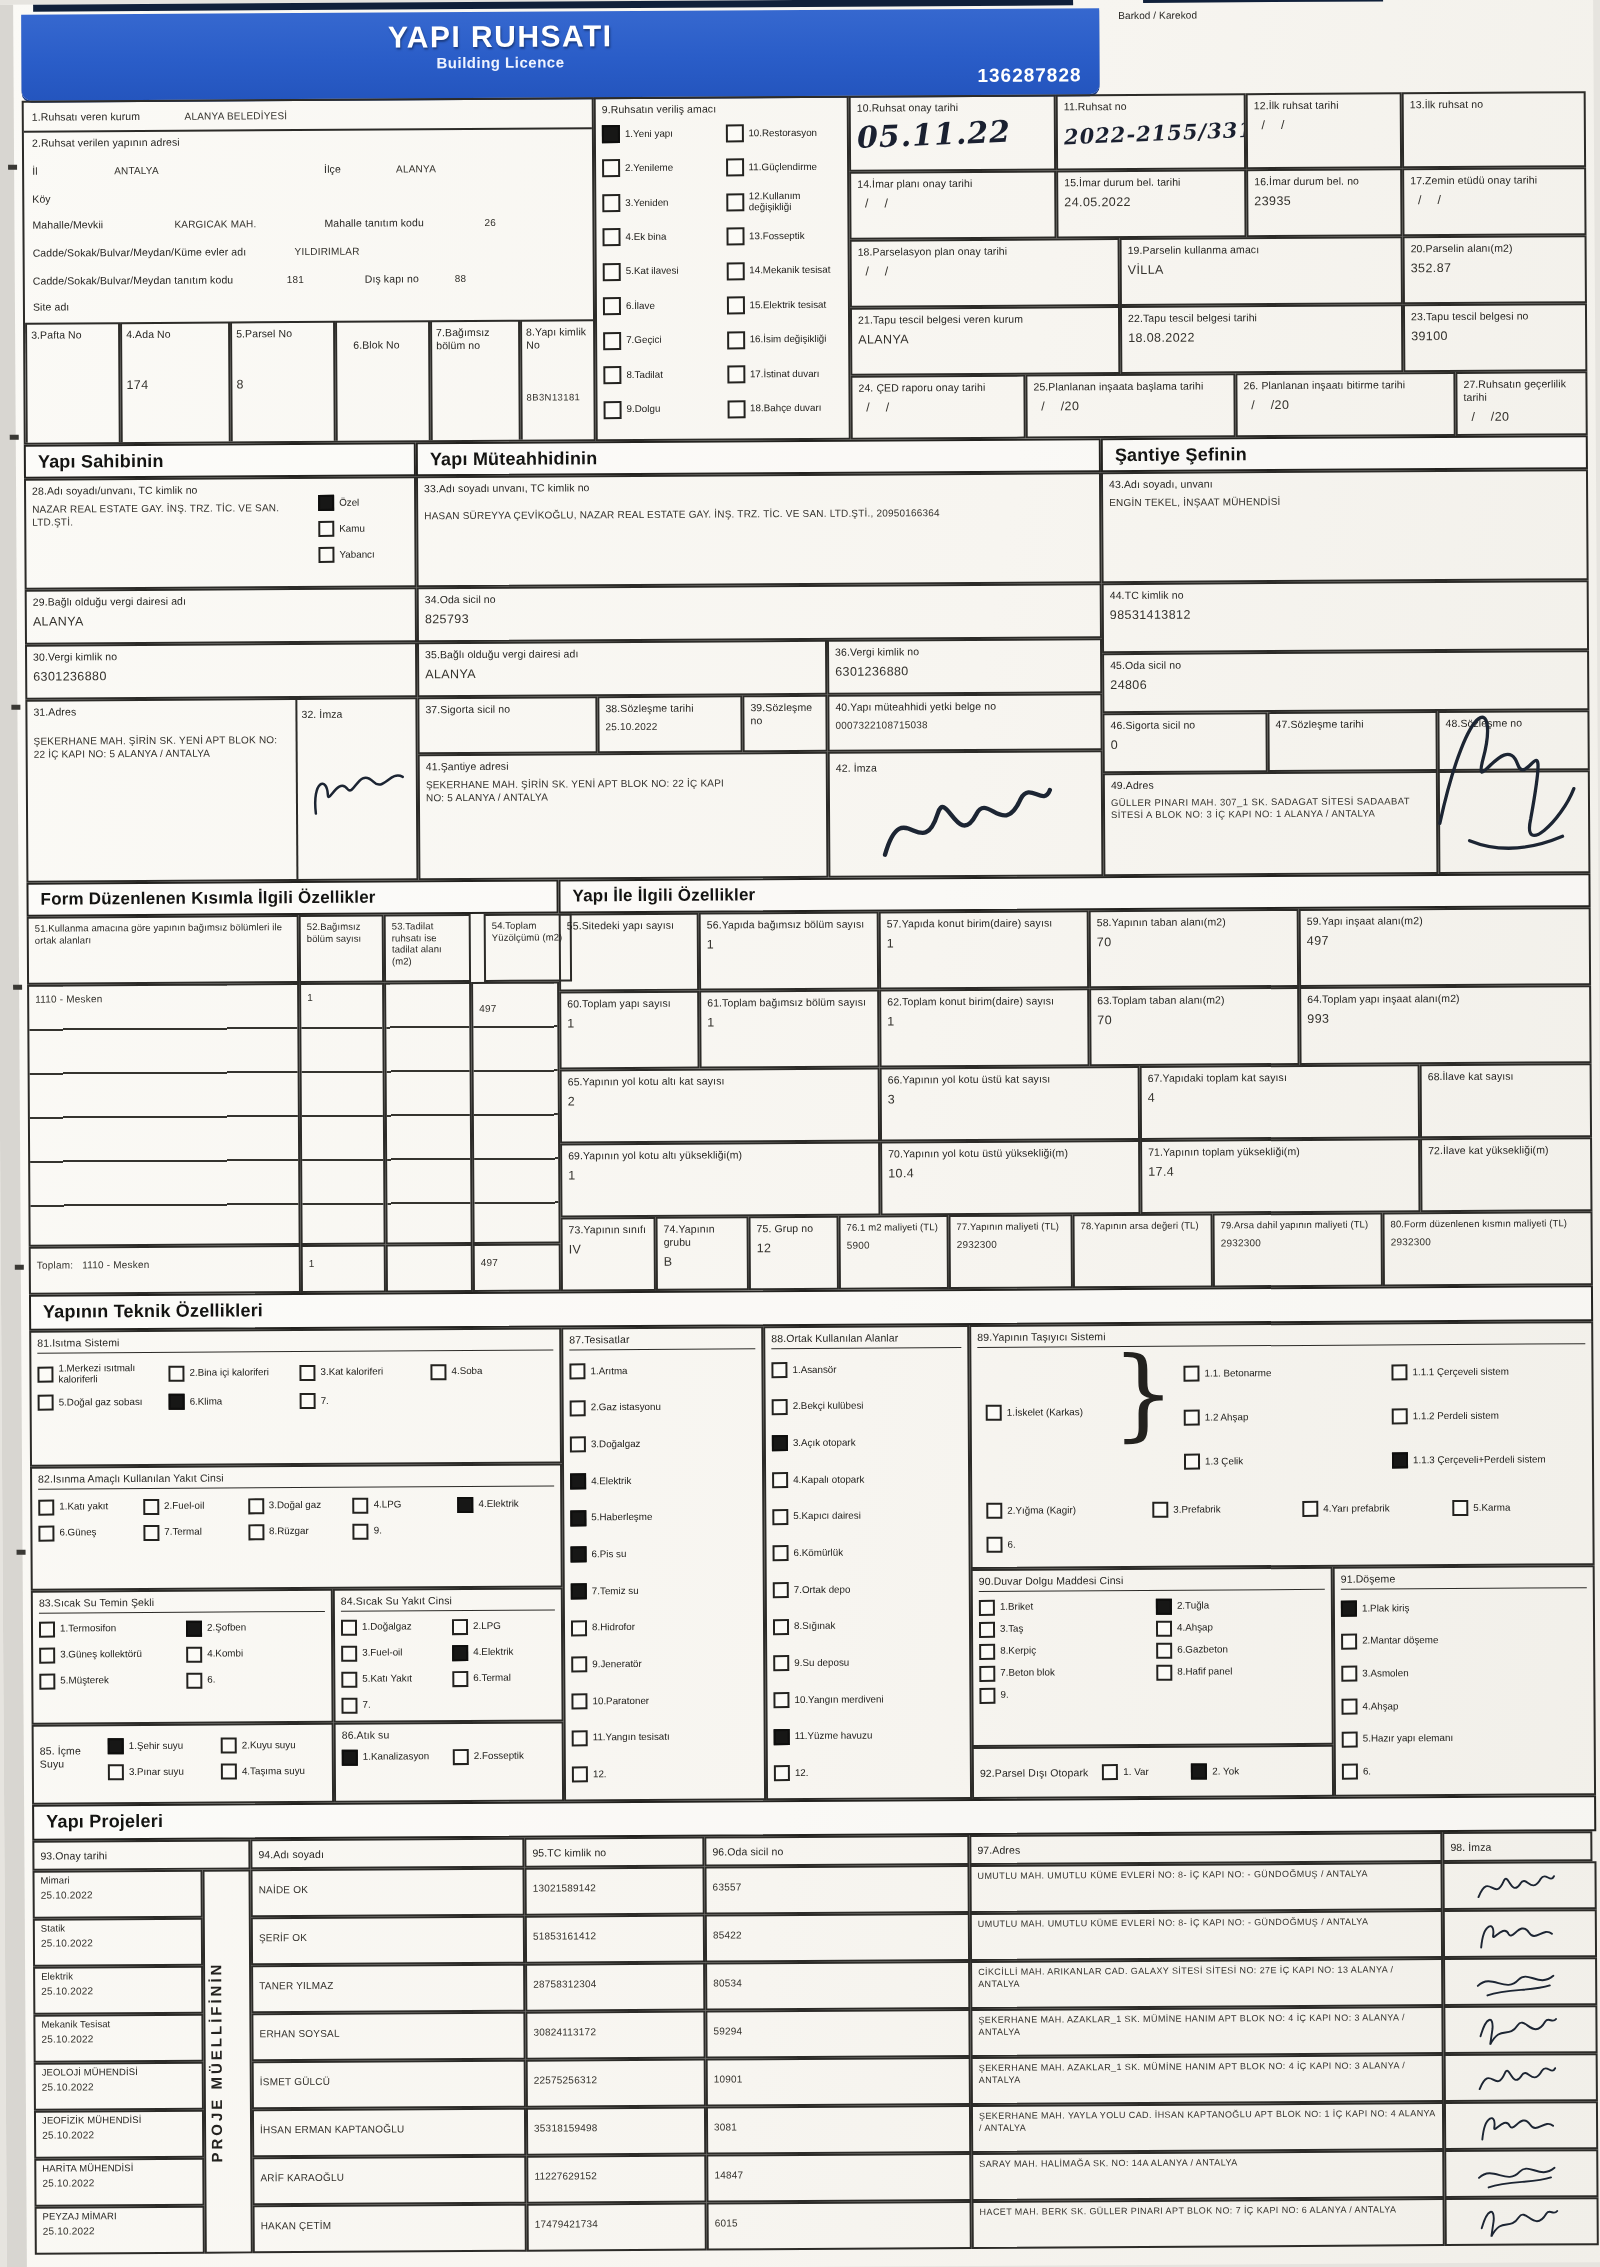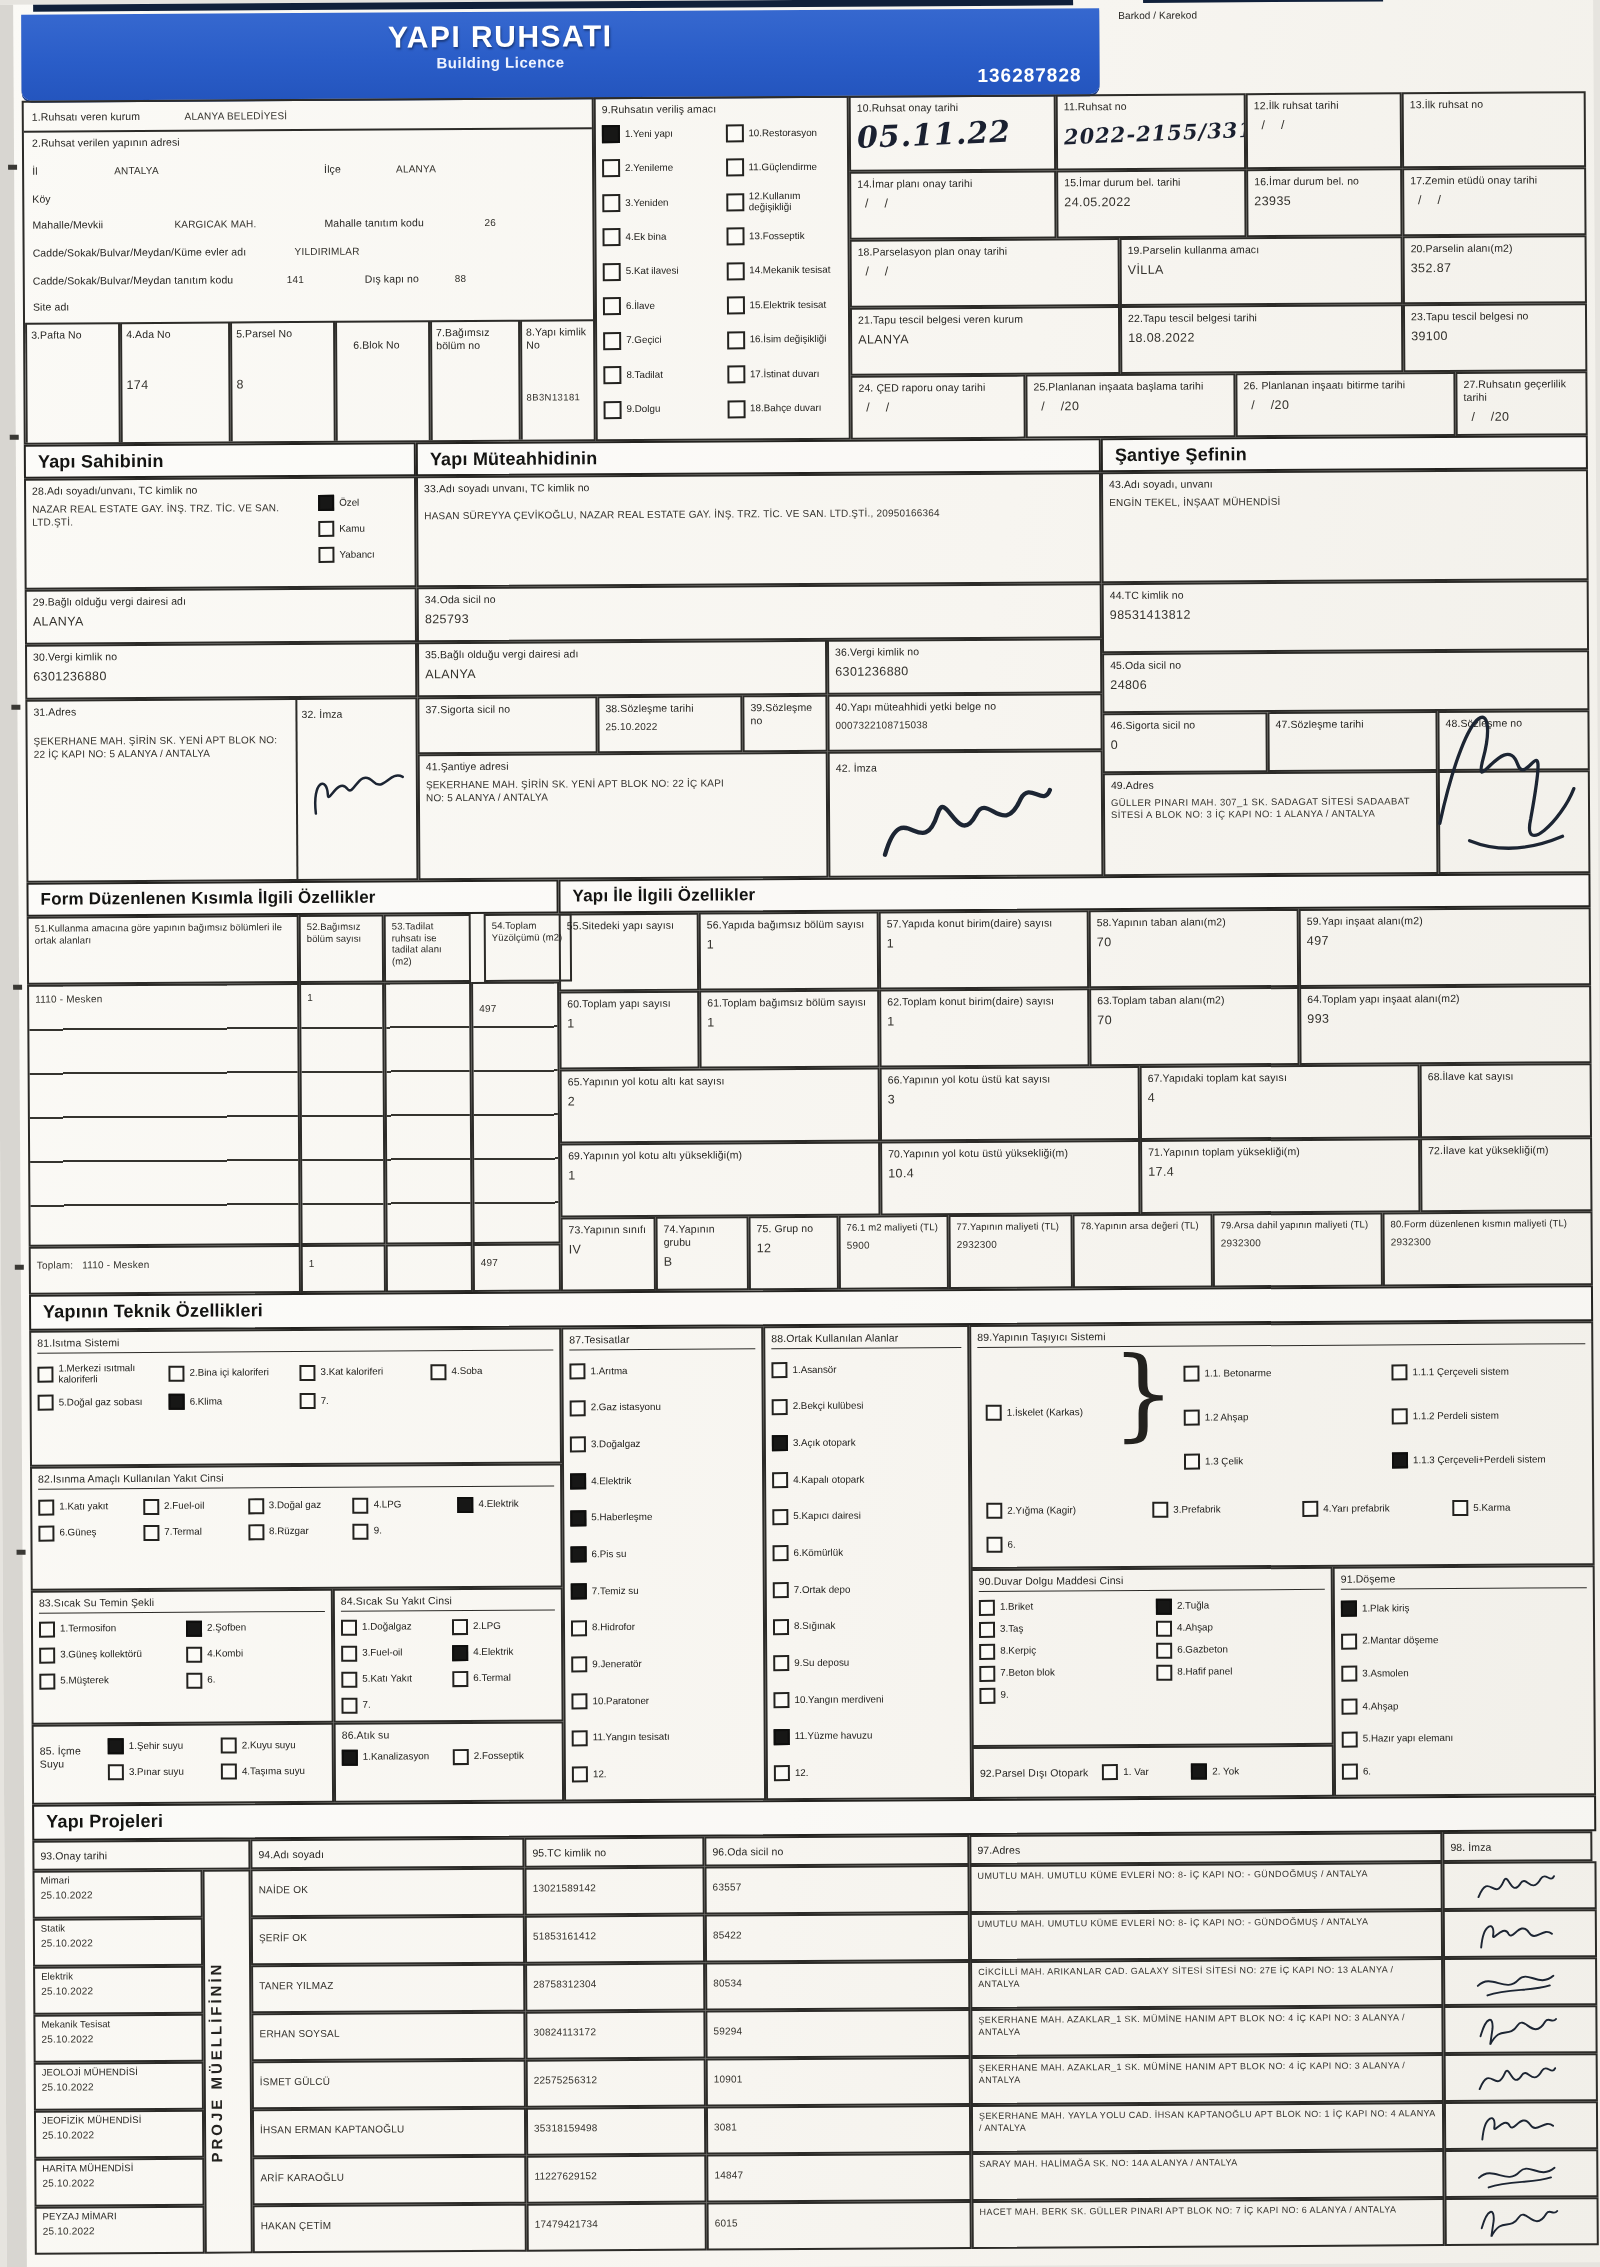--- a/index.html
+++ b/index.html
@@ -67,21 +67,21 @@
     <div class="abs lab" style="left:300px;top:62px">İlçe</div>
     <div class="abs val vsm" style="left:372px;top:57px">ALANYA</div>
     <div class="abs lab" style="left:8px;top:90px">Köy</div>
     <div class="abs lab" style="left:8px;top:116px">Mahalle/Mevkii</div>
     <div class="abs val vsm" style="left:150px;top:111px">KARGICAK MAH.</div>
     <div class="abs lab" style="left:300px;top:116px">Mahalle tanıtım kodu</div>
     <div class="abs val vsm" style="left:460px;top:111px">26</div>
     <div class="abs lab" style="left:8px;top:144px">Cadde/Sokak/Bulvar/Meydan/Küme evler adı</div>
     <div class="abs val vsm" style="left:270px;top:139px">YILDIRIMLAR</div>
     <div class="abs lab" style="left:8px;top:172px">Cadde/Sokak/Bulvar/Meydan tanıtım kodu</div>
-    <div class="abs val vsm" style="left:262px;top:167px">141</div>
+    <div class="abs val vsm" style="left:262px;top:167px">181</div>
     <div class="abs lab" style="left:340px;top:172px">Dış kapı no</div>
     <div class="abs val vsm" style="left:430px;top:167px">88</div>
     <div class="abs lab" style="left:8px;top:198px">Site adı</div>
 
     <div class="abs" style="left:0;top:220px;width:95px;height:124px;border:2px solid #2c2b28;padding:4px">
       <div class="lab">3.Pafta No</div>
         </div>
     <div class="abs" style="left:95px;top:220px;width:110px;height:124px;border:2px solid #2c2b28;padding:4px">
       <div class="lab">4.Ada No</div>
       <div class="val" style="margin-top:36px">174</div>

